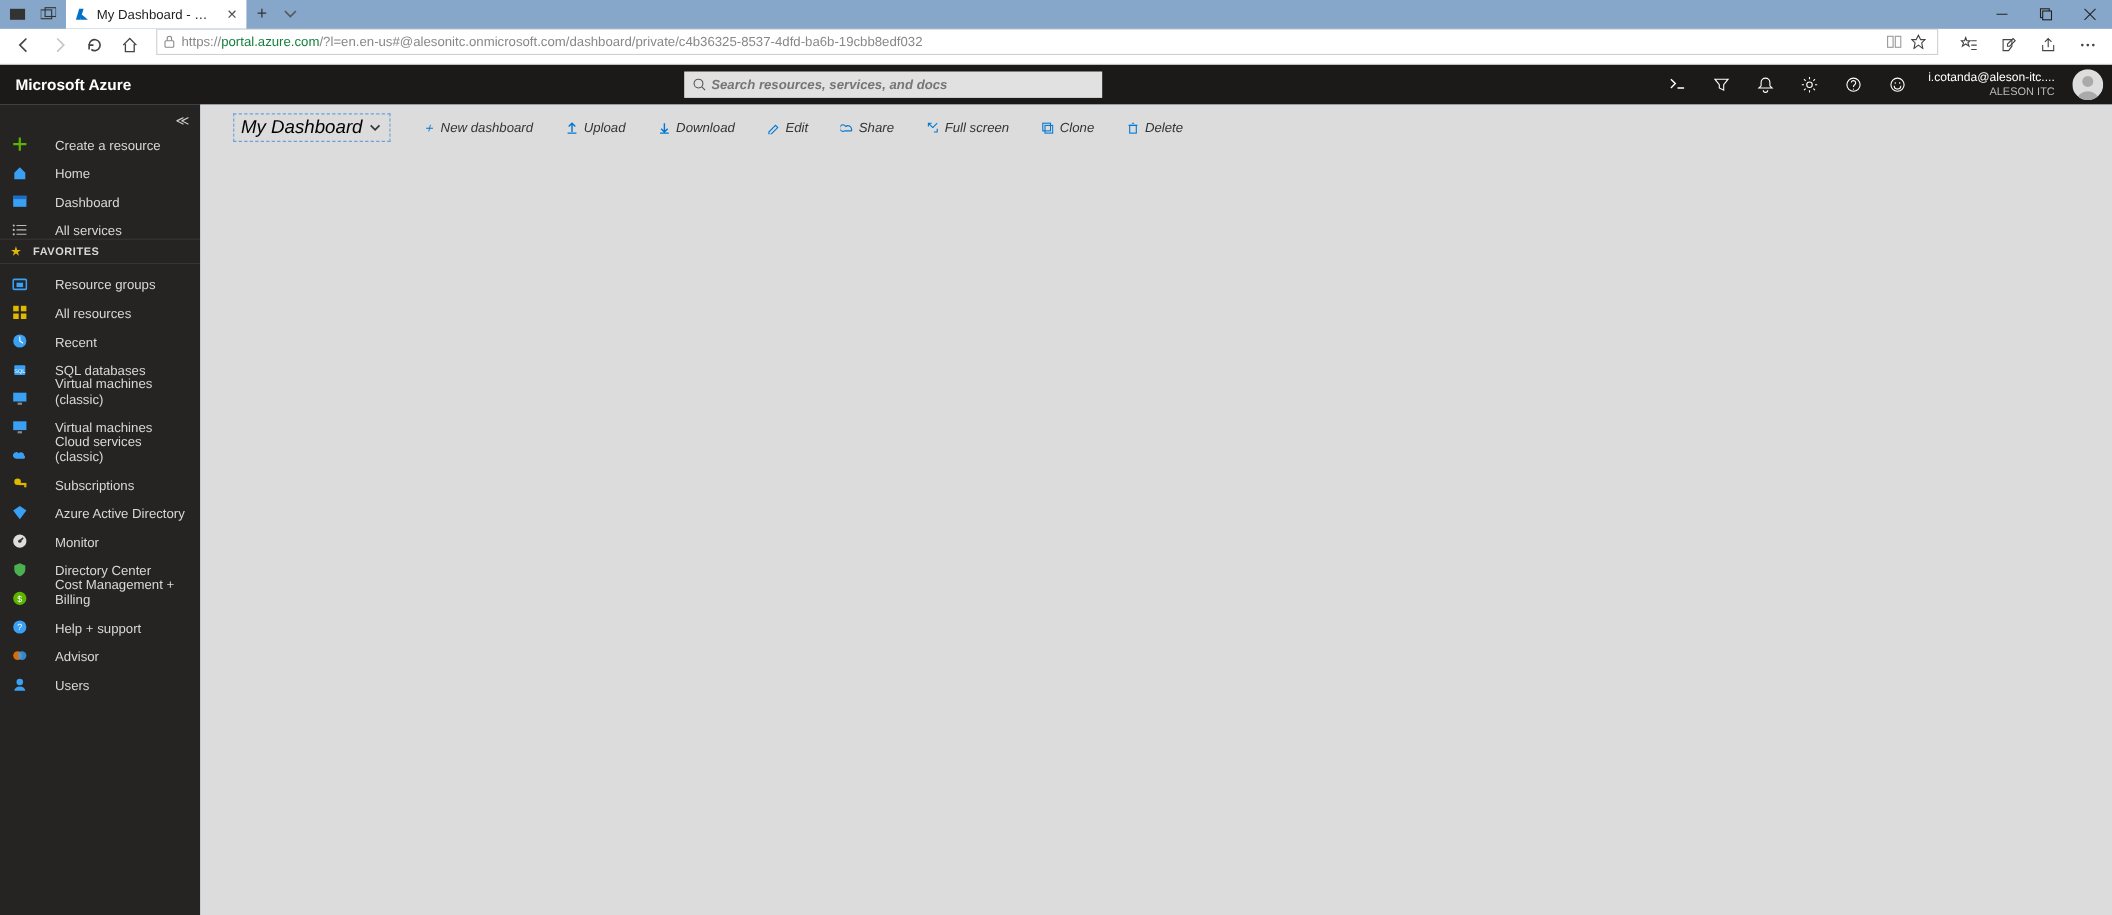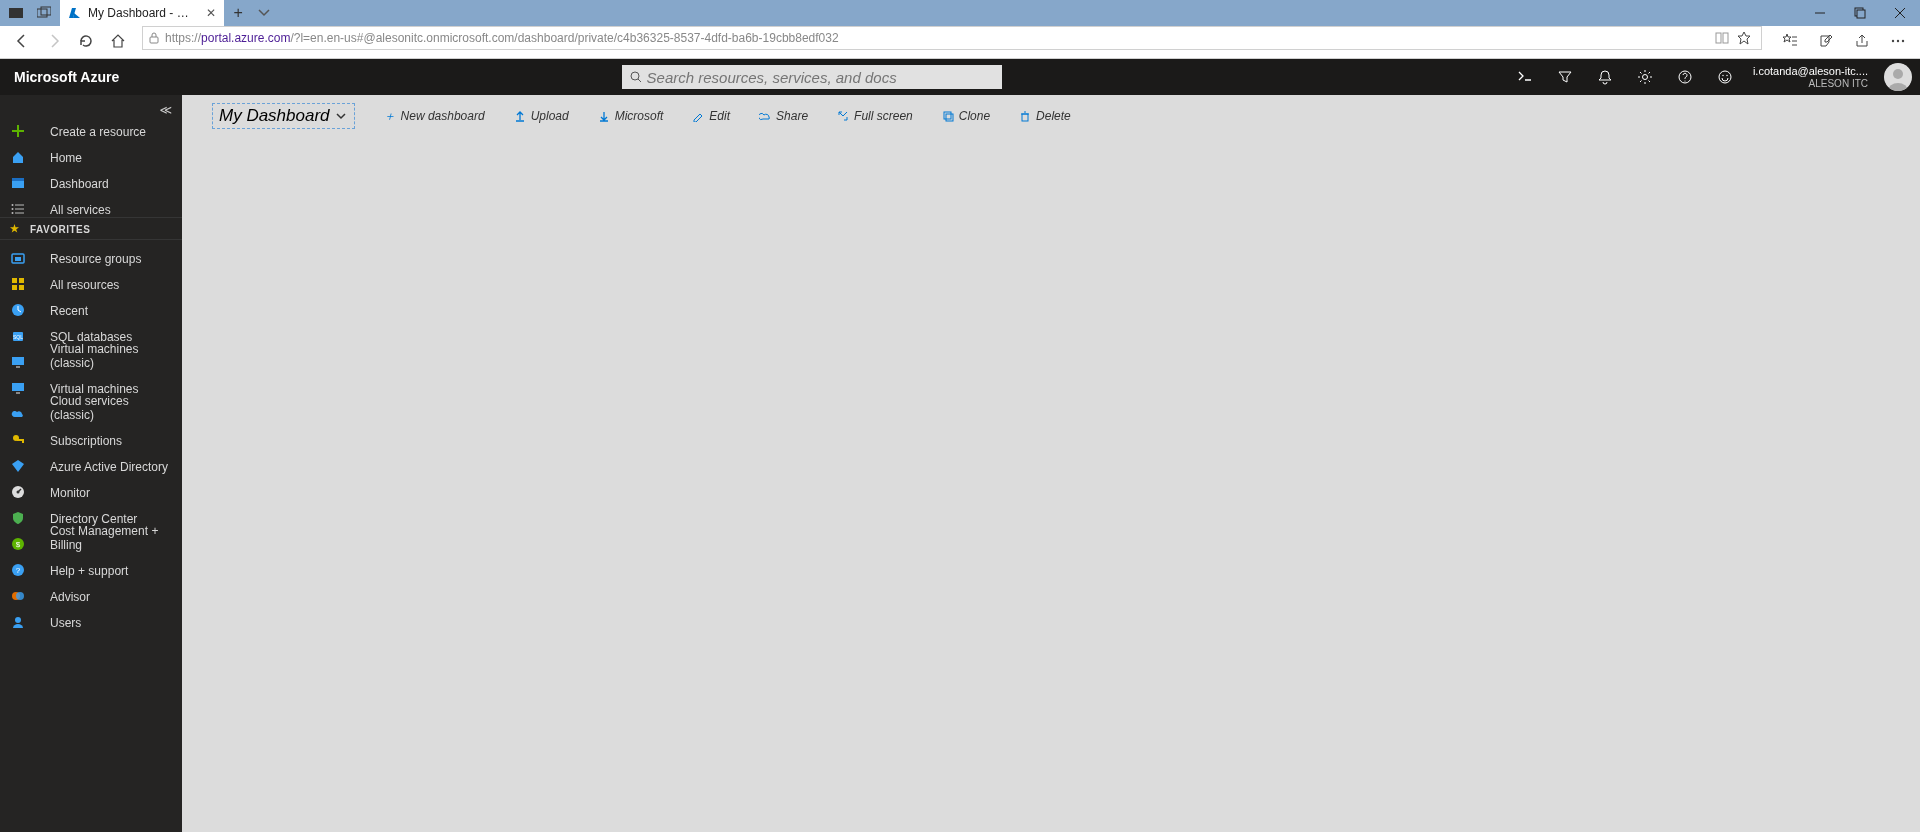--- a/index.html
+++ b/index.html
@@ -15,29 +15,29 @@
   .tab-new { width:28px; height:26px; display:flex; align-items:center; justify-content:center; color:#333; font-size:16px; }
   .tab-dropdown { width:24px; height:26px; display:flex; align-items:center; justify-content:center; color:#555;}
   .win-controls { position:absolute; right:0; top:0; display:flex; height:26px;}
   .win-btn { width:40px; display:flex; align-items:center; justify-content:center; color:#222;}
   
   .browser-toolbar { height:33px; background:#fff; display:flex; align-items:flex-start; padding:0 6px; border-bottom:1px solid #d0d0d0;}
   .tool-btn { width:32px; height:30px; display:flex; align-items:center; justify-content:center; color:#444;}
   .tool-btn.disabled { color:#c5c5c5; }
   .address-bar { flex:1; height:24px; border:1px solid #d0d0d0; margin:0 8px; display:flex; align-items:center; padding:0 6px; font-size:12px; color:#888;}
   .address-bar .lock { color:#888; margin-right:6px;}
-  .url-dark { color:#4c1d95; }
+  .url-dark { color:#15803d; }
   .right-tools { display:flex; align-items:center; gap:4px; margin-left:4px;}
   
   
   .azure-top { height:36px; background:#1b1a19; display:flex; align-items:center; color:#fff; padding:0 0 0 14px;}
   .azure-logo { font-size:14px; font-weight:600; }
   .azure-search-wrap { flex:1; display:flex; justify-content:center;}
   .azure-search { width:380px; height:24px; background:#e1e1e1; display:flex; align-items:center; padding:0 8px; border-radius:0;}
-  .azure-search input { border:none; outline:none; background:transparent; font-size:15px; font-style:italic; color:#000000; flex:1;}
+  .azure-search input { border:none; outline:none; background:transparent; font-size:12px; font-style:italic; color:#000000; flex:1;font-weight:bold;}
   .azure-right { display:flex; align-items:center; height:100%;}
   .azure-icon-btn { width:40px; height:100%; display:flex; align-items:center; justify-content:center; color:#fff;}
   .account-block { padding:0 8px; text-align:right; line-height:1.1;}
   .account-email { font-size:11px;}
   .account-company { font-size:10px; color:#bbb;}
   .account-avatar { width:28px; height:28px; border-radius:50%; background:#888; margin:0 8px; display:flex; align-items:center; justify-content:center; overflow:hidden;}
   
   
   .azure-body { display:flex; height:calc(832px - 26px - 33px - 36px); }
   .sidebar { width:182px; background:#252423; color:#d8d8d8; font-size:12px; position:relative; display:flex; flex-direction:column;}
@@ -450,21 +450,21 @@
             </svg>
           </span>
           <span>Upload</span>
         </div>
       <div class="dash-action">
           <span class="dash-action-icon">
             <svg width="12" height="12">
               <path d="M6 2 V10 M3 7 L6 10 L9 7 M2 11 h8" fill="none" stroke="#0078d4" stroke-width="1.3"></path>
             </svg>
           </span>
-          <span>Microsoft</span>
+          <span>Download</span>
         </div>
       <div class="dash-action">
           <span class="dash-action-icon">
             <svg width="12" height="12">
               <path d="M2 10 L8 4 L10 6 L4 12 L2 12 Z" fill="none" stroke="#0078d4"></path>
             </svg>
           </span>
           <span>Edit</span>
         </div>
       <div class="dash-action">

